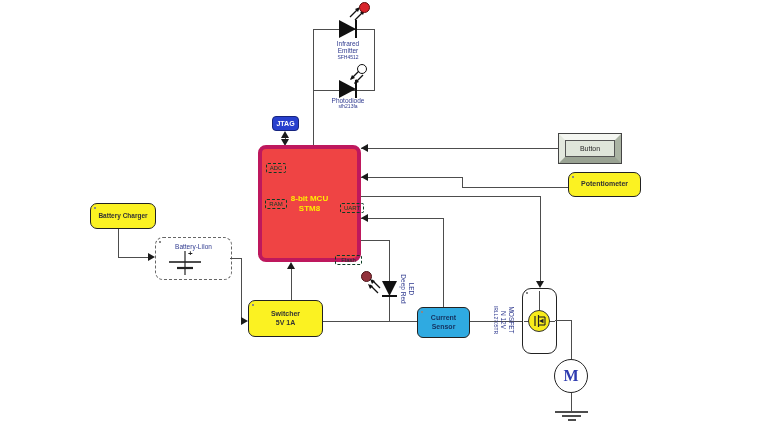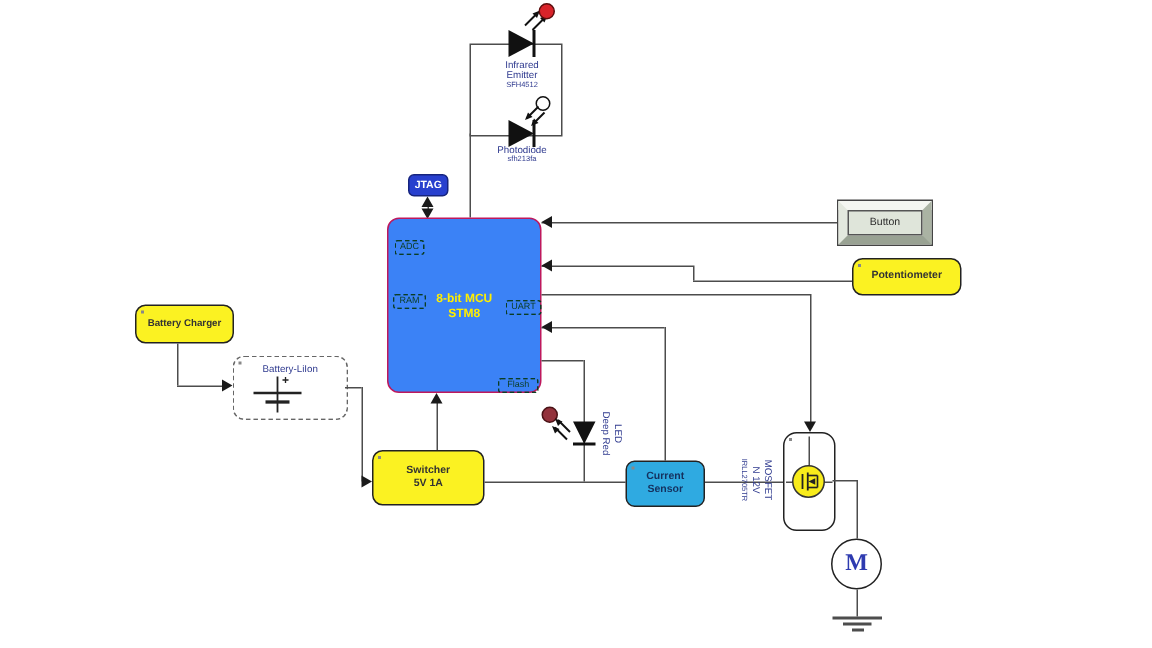--- a/index.html
+++ b/index.html
@@ -19,21 +19,21 @@
           font-size:7px;font-weight:bold;line-height:1.25;}
   .yellow::after,.cyan::after,.dashedbox::after,.mosfetbox::after{content:"";position:absolute;left:3px;top:3px;width:2px;height:2px;background:#888;}
   .cyan{background:#2FAAE1;border:1px solid #222;border-radius:6px;color:#15315e;
         font-size:7px;font-weight:bold;line-height:1.25;}
   .dashedbox{background:#fff;border:1px dashed #666;border-radius:8px;}
   .mosfetbox{background:#fff;border:1px solid #222;border-radius:9px;}
   .navy{color:#2F3A8F;}
   .lbl{position:absolute;text-align:center;line-height:1.15;}
   .vlabel{position:absolute;display:flex;flex-direction:column;align-items:center;
           transform:translate(-50%,-50%) rotate(90deg);color:#2F3A8F;line-height:1.2;white-space:nowrap;}
-  .mcu{background:#3b82f6;border:1px solid #be185d;border-radius:8px;}
+  .mcu{background:#ef4444;border:4px solid #be185d;border-radius:8px;}
   .mcu-mod{position:absolute;box-sizing:border-box;border:1px dashed #0b3d24;border-radius:2px;
            color:#0b3d24;font-size:6px;display:flex;align-items:center;justify-content:center;}
   .jtag{background:#2840CE;border:1px solid #16247e;border-radius:4px;color:#fff;
         font-size:7px;font-weight:bold;}
   .btn-outer{position:absolute;box-sizing:border-box;border:1px solid #444;}
   .btn-bevel{position:absolute;inset:0;border-style:solid;border-width:6px;
              border-top-color:#f4f6f1;border-left-color:#e3e8de;
              border-right-color:#aab3a3;border-bottom-color:#99a293;}
   .btn-face{position:absolute;inset:6px;border:1px solid #555;background:#dfe5da;
             display:flex;align-items:center;justify-content:center;font-size:7px;color:#2b2b2b;}

